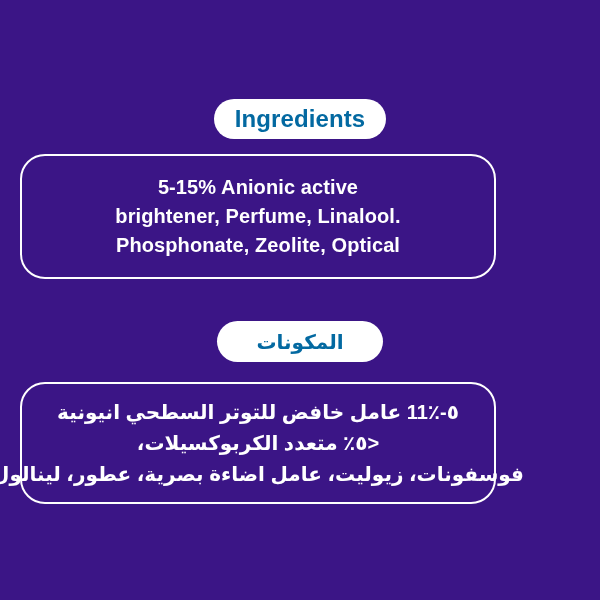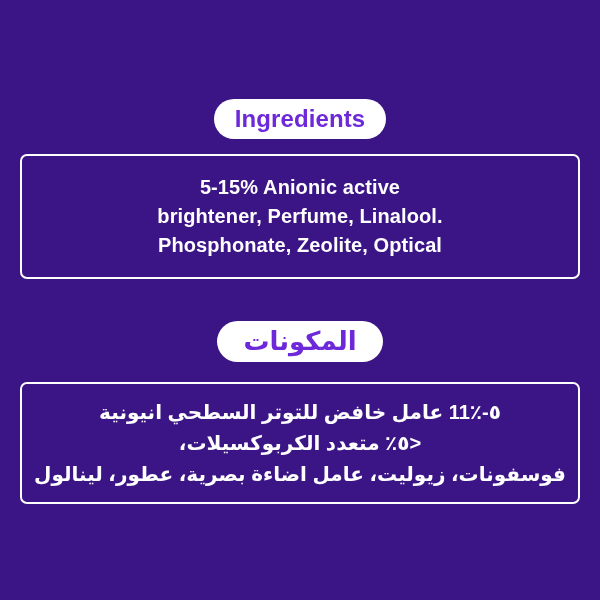--- a/index.html
+++ b/index.html
@@ -26,50 +26,50 @@
   
   .badge {
     position: absolute;
     left: 50%;
     transform: translateX(-50%);
     background: #ffffff;
     border-radius: 999px;
     display: flex;
     align-items: center;
     justify-content: center;
-    color: #6d28d9;
+    color: #0369a1;
     white-space: nowrap;
     box-sizing: border-box;
   }
 
   .badge-en {
     top: 99px;
     width: 172px;
     height: 40px;
     font-size: 24px;
     font-weight: bold;
     letter-spacing: 0.1px;
   }
 
   .badge-ar {
     top: 321px;
     width: 166px;
     height: 41px;
-    font-size: 26px;
+    font-size: 20px;
     font-weight: bold;
     direction: rtl;
   }
 
   
   .card {
     position: absolute;
     left: 20px;
-    width: 560px;
+    width: 476px;
     border: 2px solid #ffffff;
-    border-radius: 7px;
+    border-radius: 25px;
     background: transparent;
     box-sizing: border-box;
     display: flex;
     flex-direction: column;
     align-items: center;
     justify-content: center;
     color: #ffffff;
   }
 
   .card-en {

